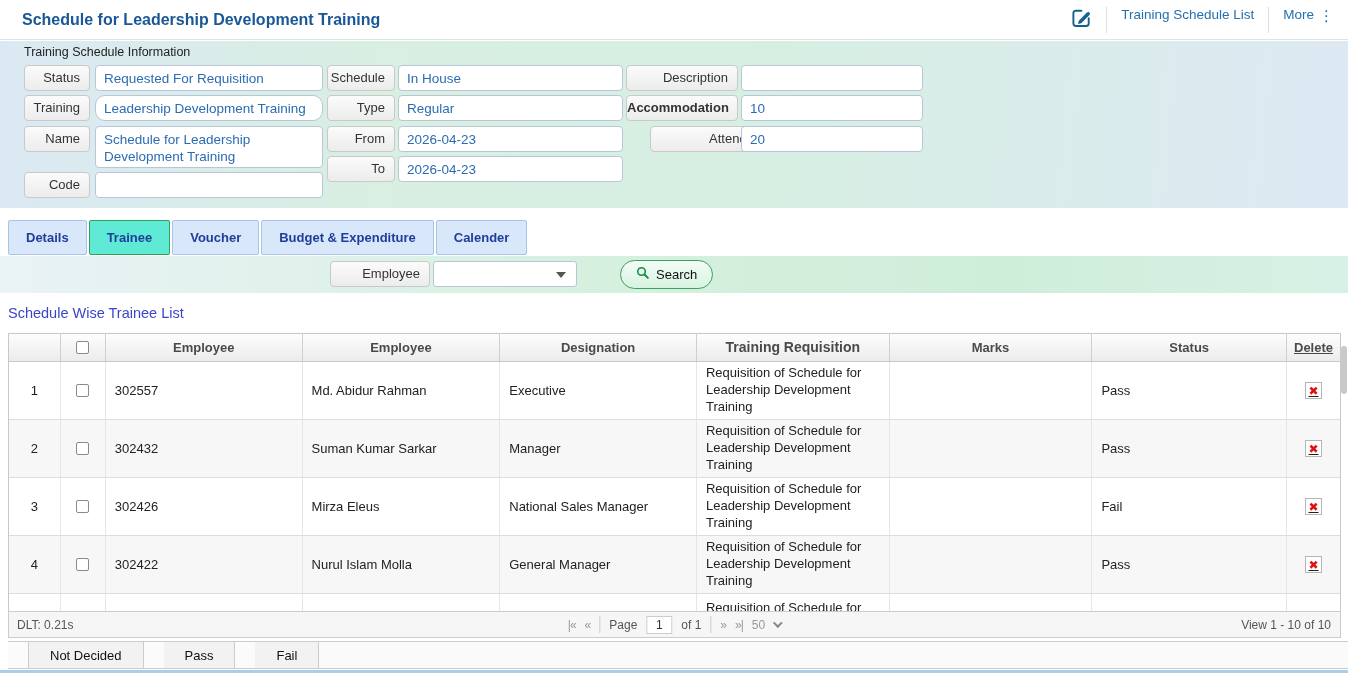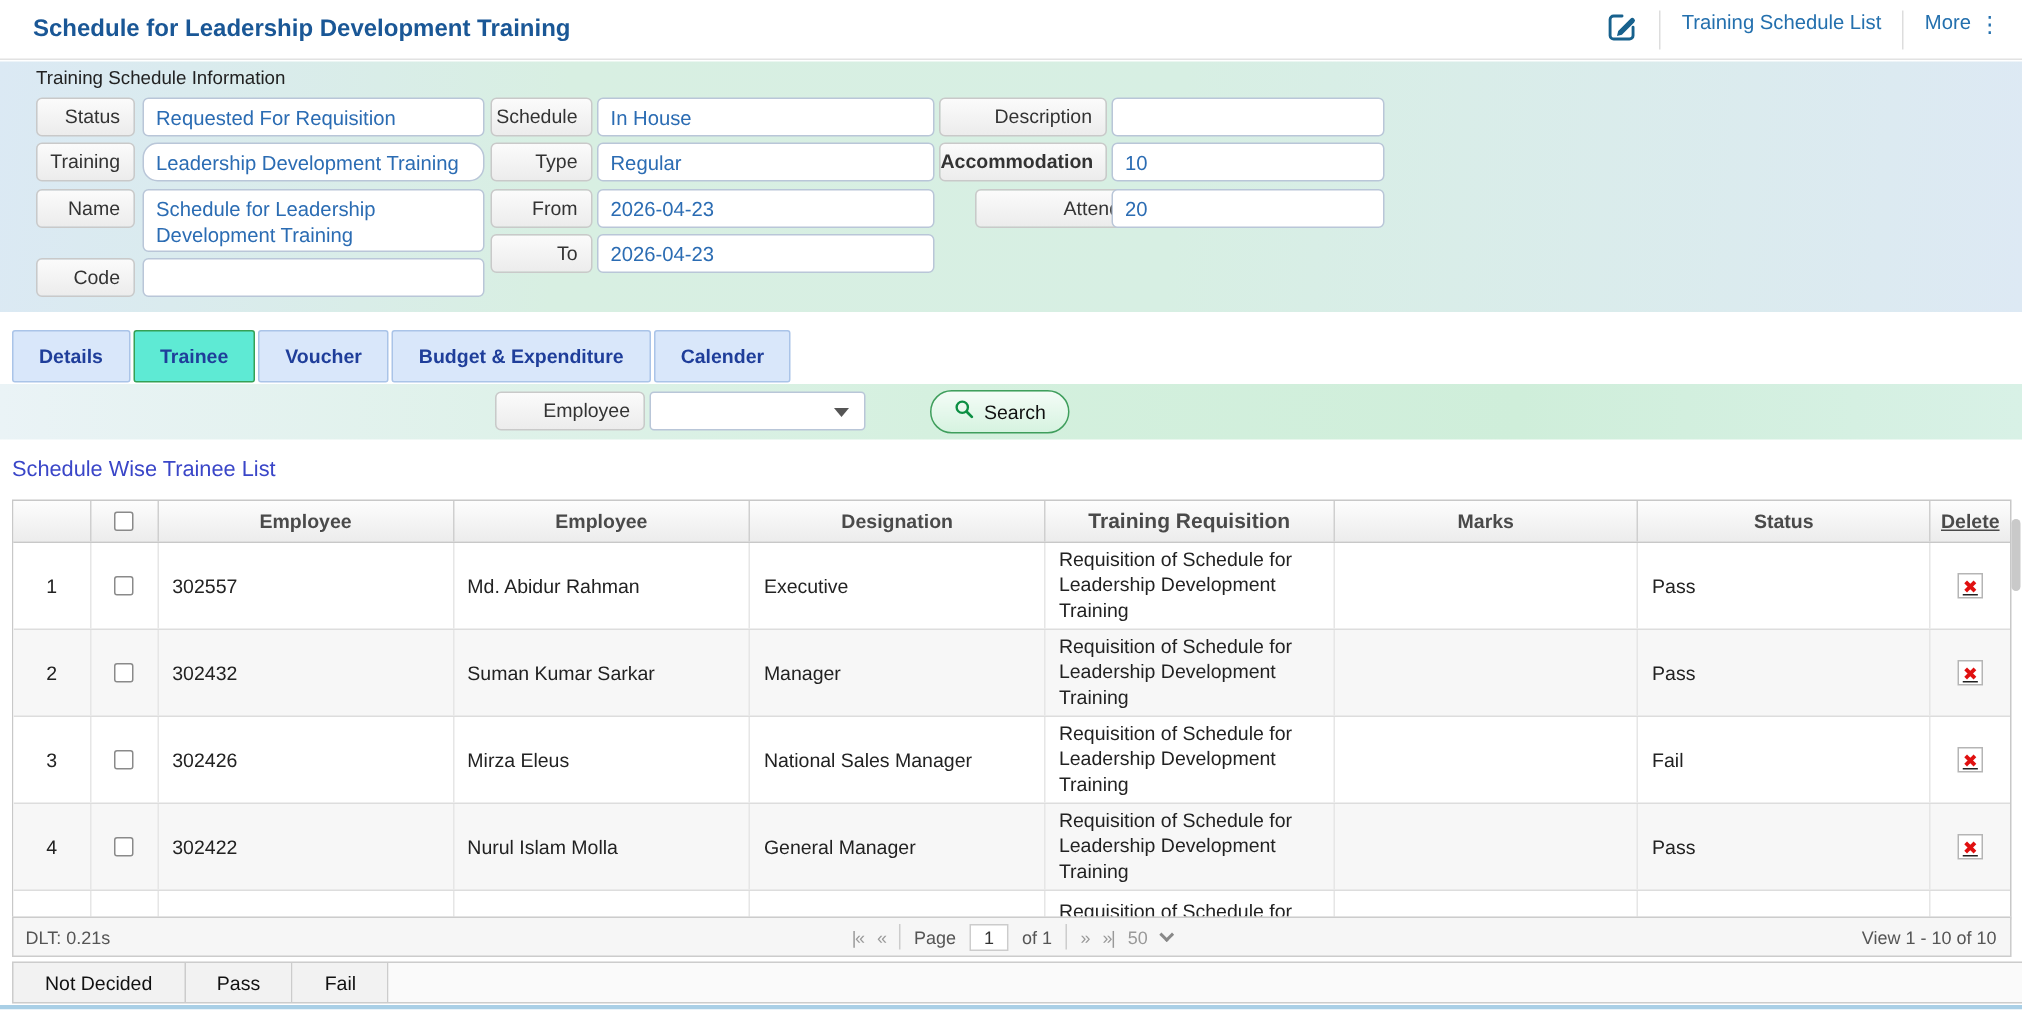--- a/index.html
+++ b/index.html
@@ -89,21 +89,21 @@
   .pg-sep { width:1px; height:17px; background:#ccc; }
   .pg-input { width:26px; height:18px; border:1px solid #ccc; text-align:center; font-size:12px;
               color:#333; font-family:"Liberation Sans",sans-serif; background:#fff; }
   .pg-size { color:#999; display:flex; align-items:center; gap:9px; cursor:pointer; }
   .chev { width:7px; height:7px; border-right:2px solid #888; border-bottom:2px solid #888;
           transform:rotate(45deg) translate(-1px,-1px); display:inline-block; }
   
   .actions { position:absolute; top:641px; left:8px; right:0; height:28px; background:#fbfbfb;
              border-top:1px solid #ccc; border-bottom:1px solid #ccc; display:flex; }
   .action-btn { padding:0 21px; display:flex; align-items:center; font-size:13px; color:#111;
-                background:#f2f2f2; border-right:1px solid #ccc; cursor:pointer; }
+                background:#f2f2f2; border-right:1px solid #ccc; cursor:pointer;margin-left:20px; }
   .action-btn:first-child { border-left:1px solid #ccc; }
   .actions-filler { flex:1; background:#fafafa; }
   .bottom-strip { position:absolute; top:670px; left:0; right:0; height:3px; background:#a9cfe6; }
 </style>
 </head>
 <body>
 
 <div class="topbar">
   <div class="page-title">Schedule for Leadership Development Training</div>
   <div class="topnav">

